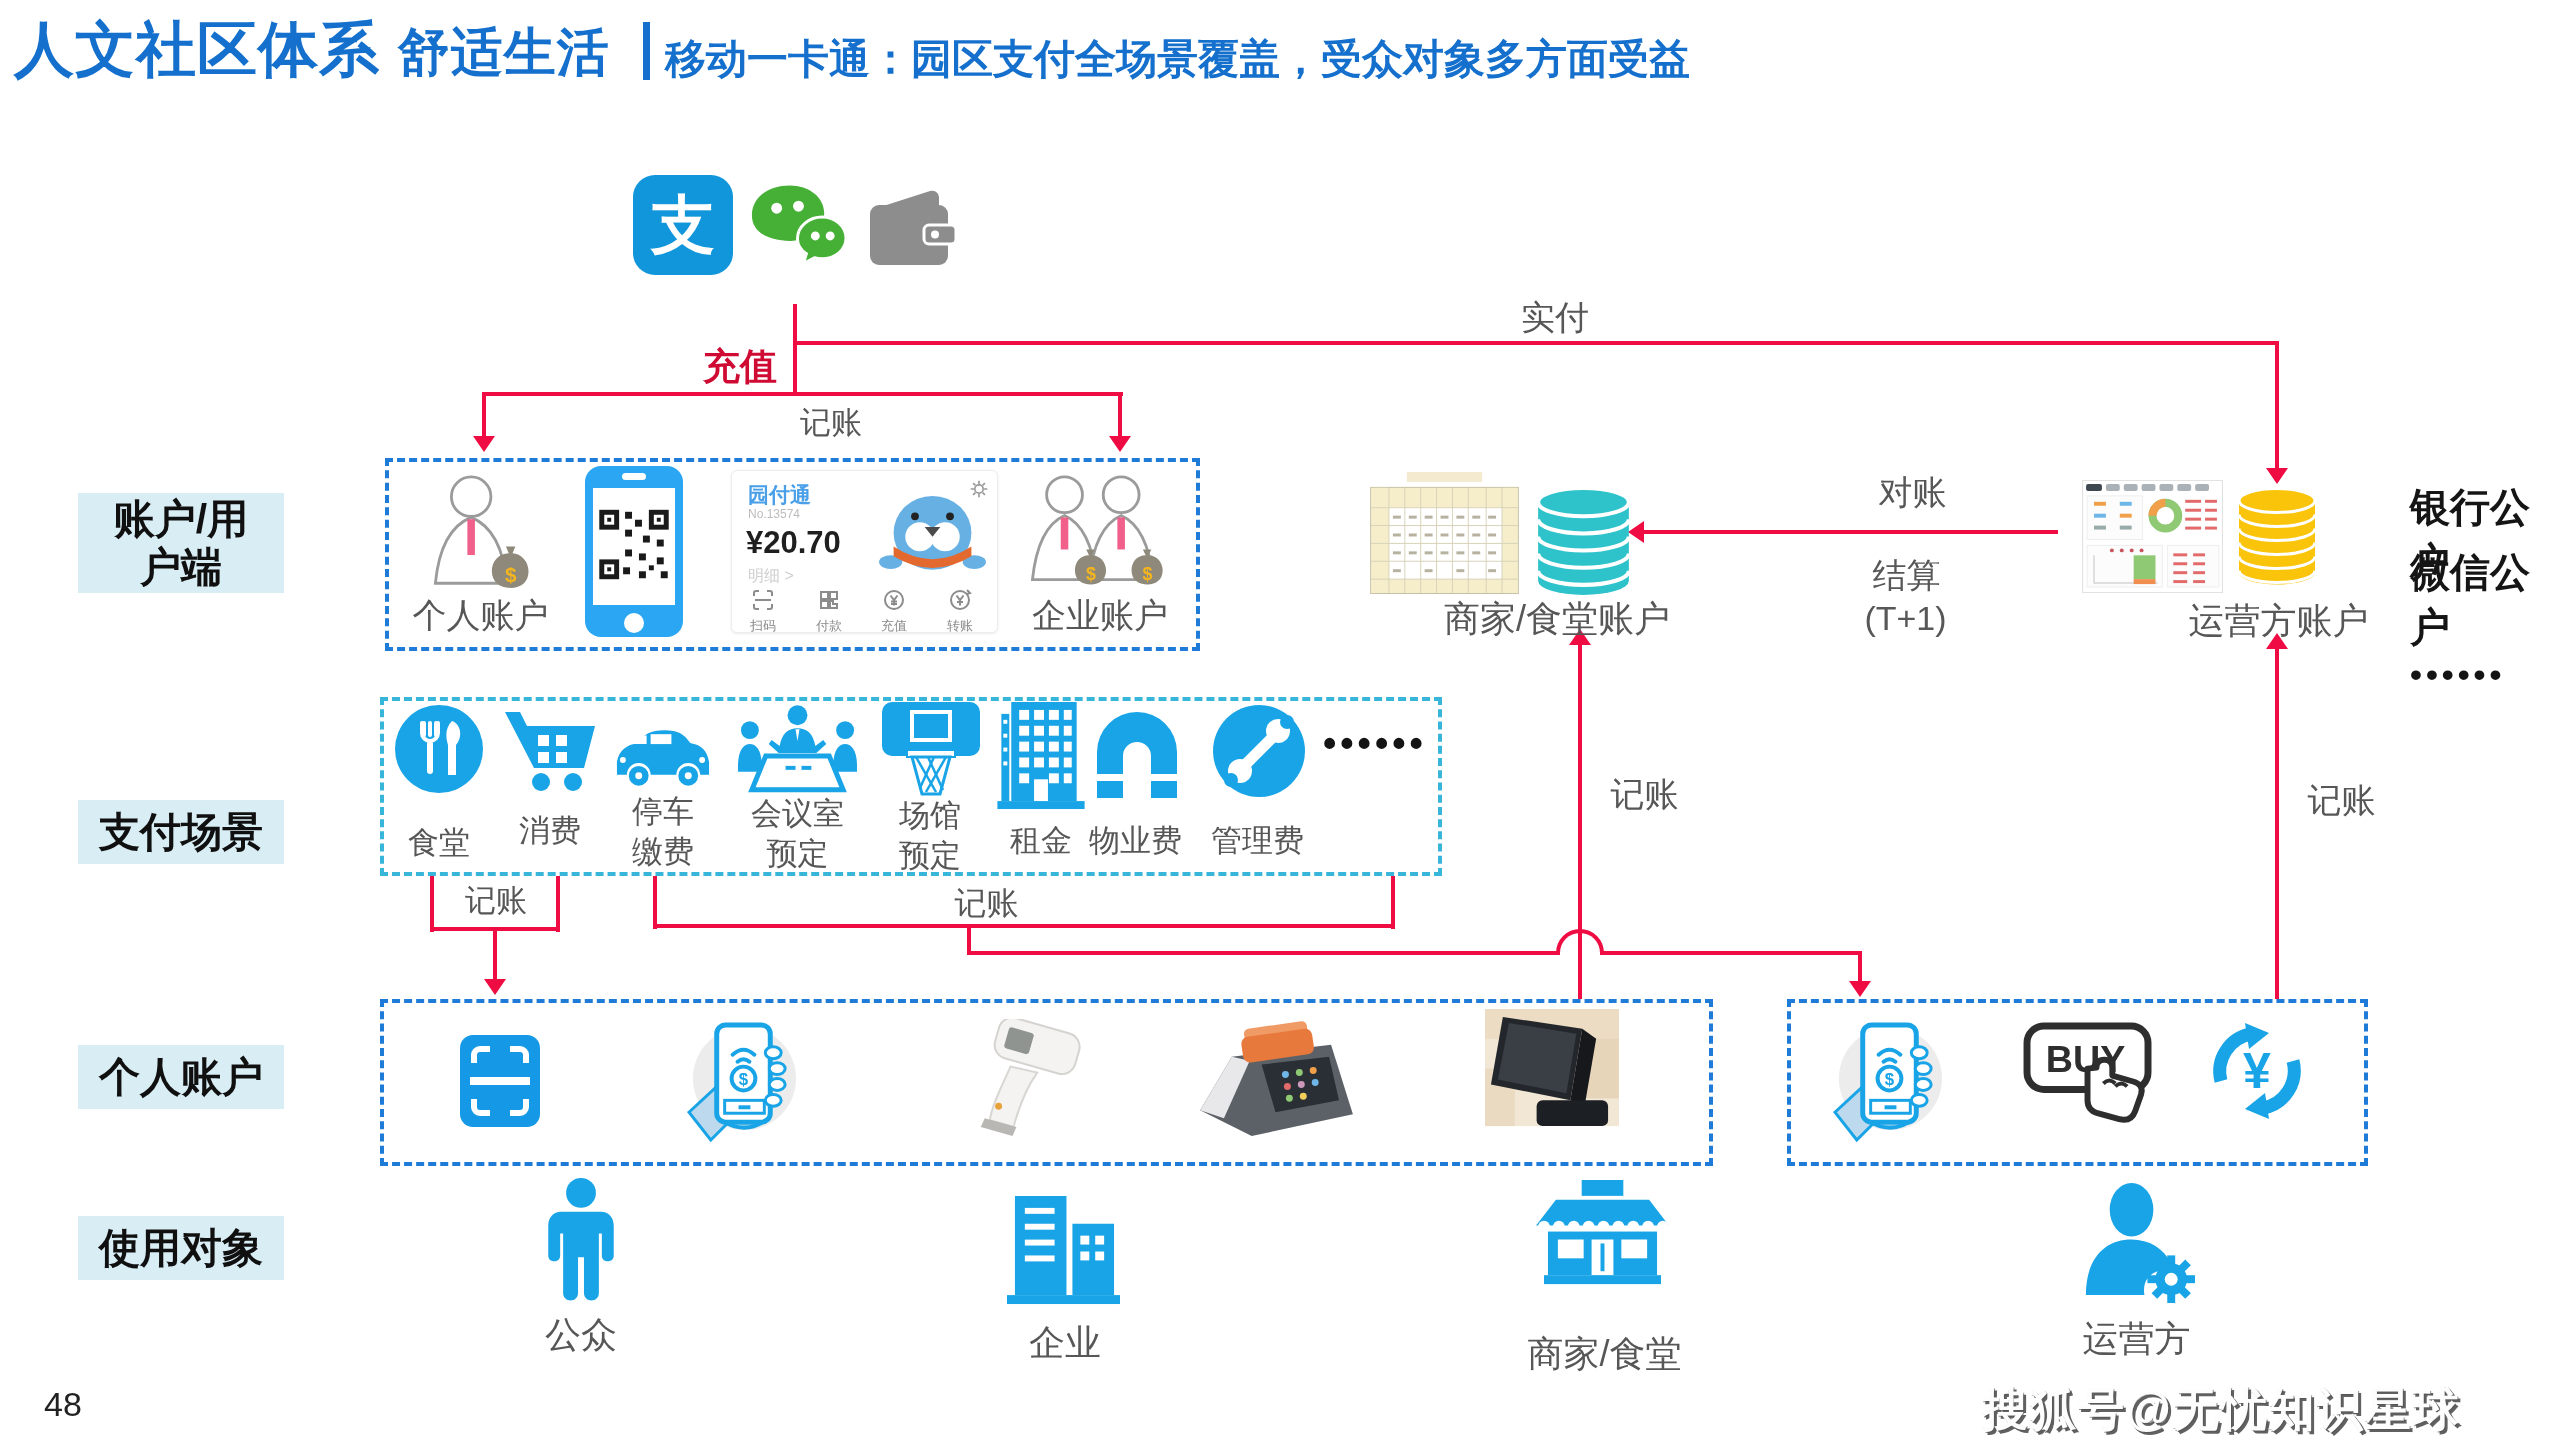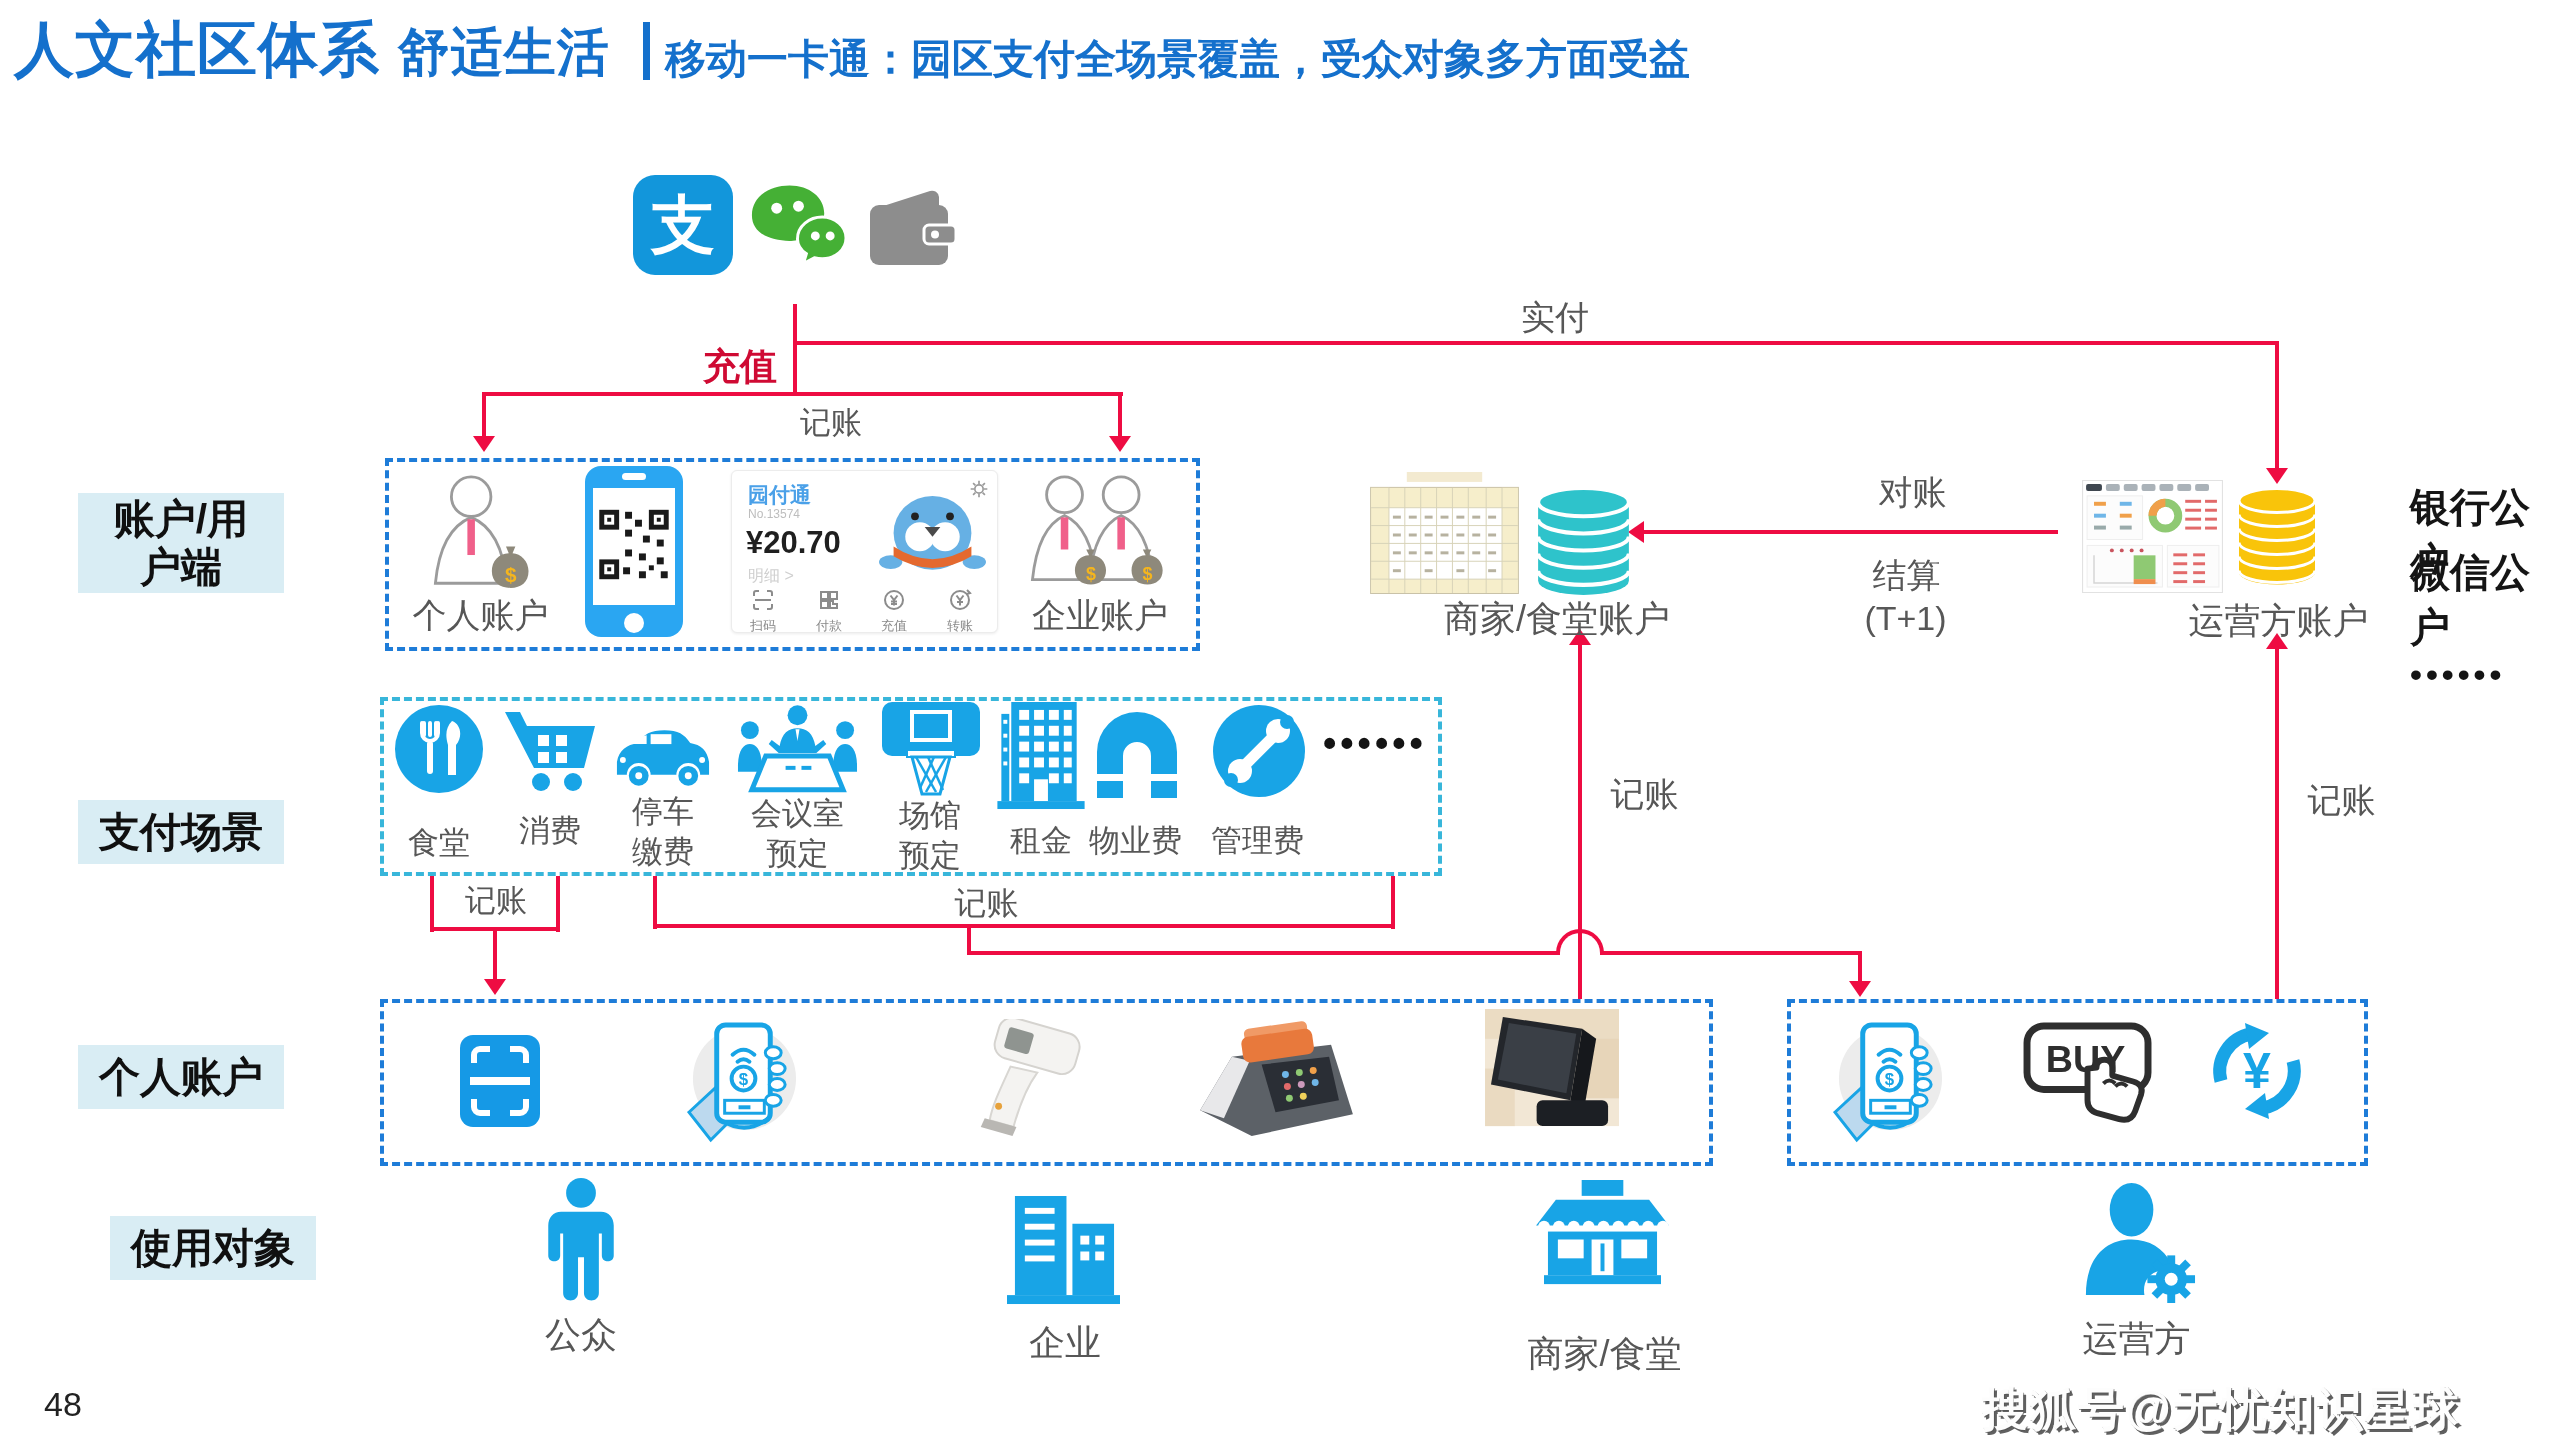--- a/index.html
+++ b/index.html
@@ -52,21 +52,21 @@
 
   <div class="title-main"><span>人文社区体系</span>
     <span class="title-accent">舒适生活</span></div>
   <div class="vbar"></div>
   <div class="subtitle">移动一卡通：园区支付全场景覆盖，受众对象多方面受益</div>
 
   <div class="rail" style="top:493px;height:100px;">账户/用
 户端</div>
   <div class="rail" style="top:800px;height:64px;">支付场景</div>
   <div class="rail" style="top:1045px;height:64px;">个人账户</div>
-  <div class="rail" style="top:1216px;height:64px;margin-left:32px;">使用对象</div>
+  <div class="rail" style="top:1216px;height:64px;">使用对象</div>
 
   <div class="alipay"><span>支</span></div>
   <span class="abs" style="left:744px;top:179px;">
     <svg width="103" height="98" viewBox="0 0 104 98">
       <path d="M8,36 C8,17 26,6 46,6 C66,6 81,18 81,34 C81,44 75,51 66,56 l3,13 -15,-8 c-3,.6 -6,1 -8,1 C26,62 8,54 8,36 Z" fill="#45b035"></path>
       <circle cx="33" cy="29" r="5.5" fill="#fff"></circle>
         <circle cx="55" cy="27" r="5.5" fill="#fff"></circle>
       <path d="M54,60 C54,47 66,38 79,38 C92,38 103,47 103,59 C103,71 92,80 79,80 c-3,0 -5,-.3 -8,-1 l-11,6 3,-10 C57,71 54,66 54,60 Z" fill="#45b035" stroke="#fff" stroke-width="3"></path>
       <circle cx="72" cy="57" r="4.5" fill="#fff"></circle>
         <circle cx="87" cy="57" r="4.5" fill="#fff"></circle>

